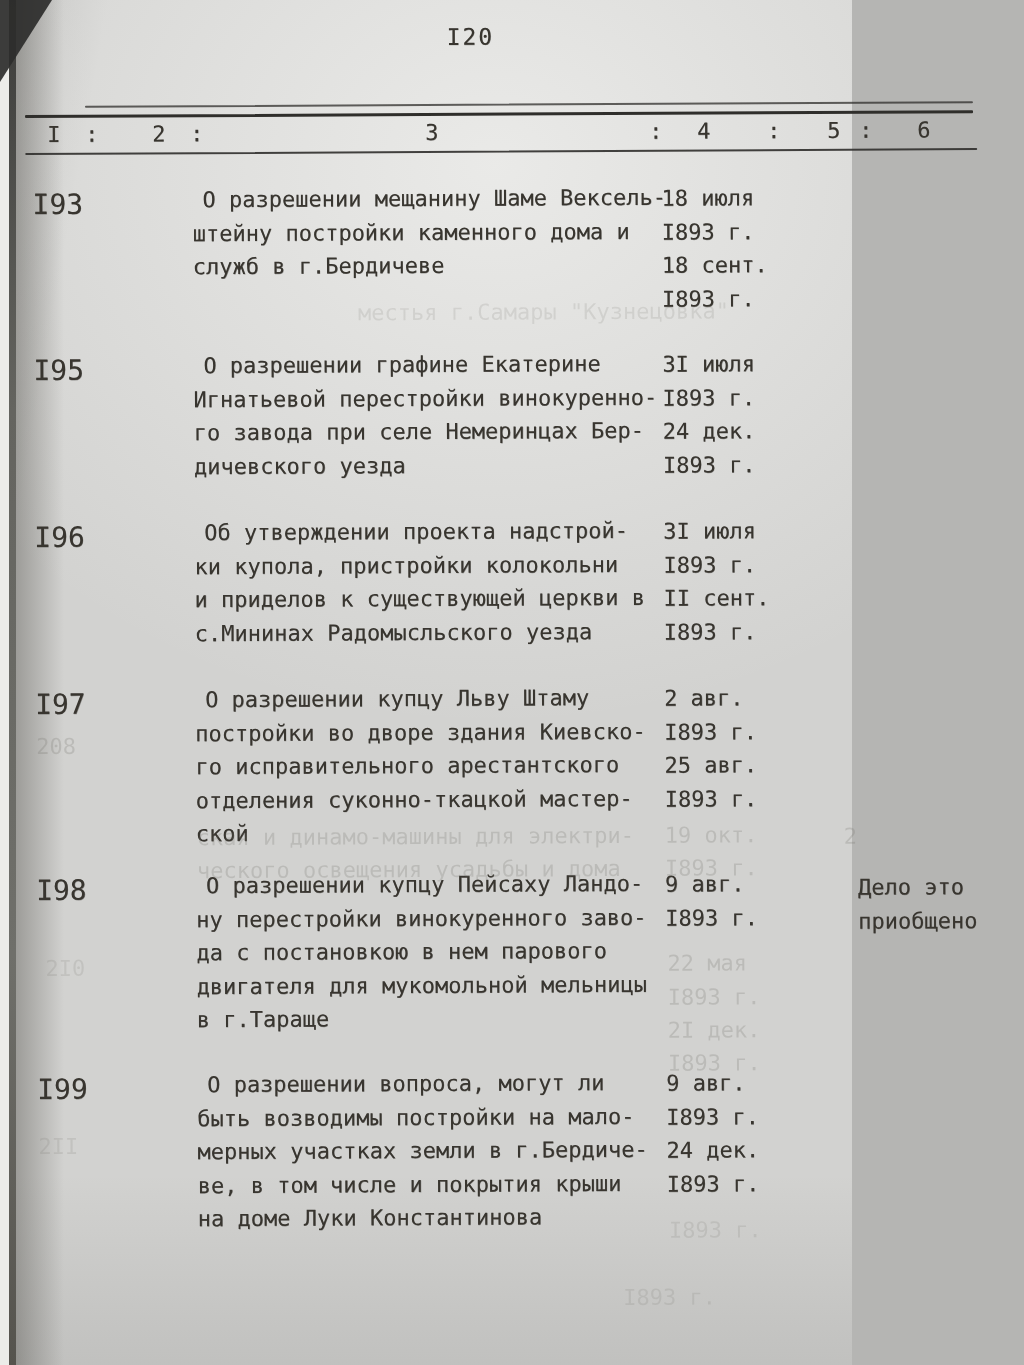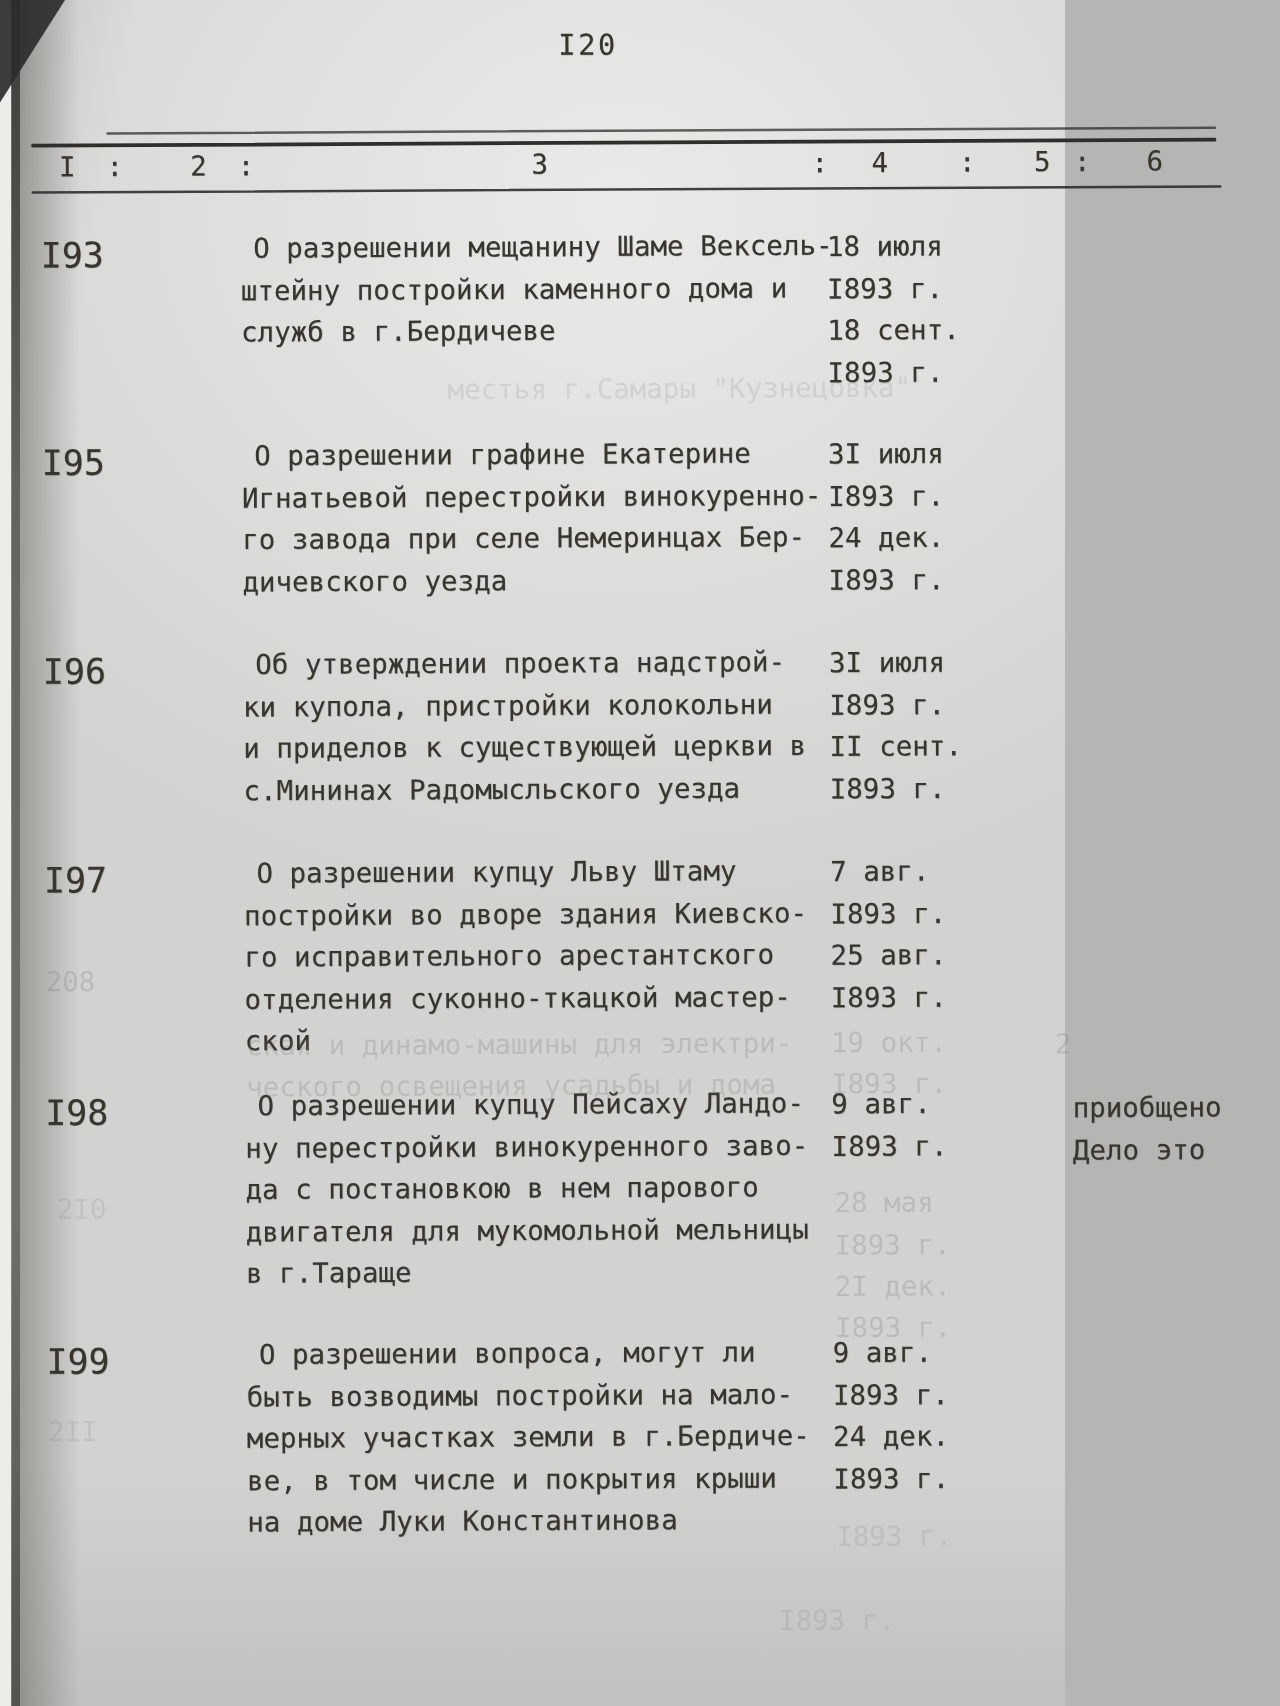--- a/index.html
+++ b/index.html
@@ -132,43 +132,43 @@
     <section class="entry" style="top:686px">
       <div class="no">I97</div>
       <div class="desc">
         <div class="line">О разрешении купцу Льву Штаму</div>
         <div class="line">постройки во дворе здания Киевско-</div>
         <div class="line">го исправительного арестантского</div>
         <div class="line">отделения суконно-ткацкой мастер-</div>
         <div class="line">ской</div>
       </div>
       <div class="dates">
-        <div class="line">7 авг.</div>
+        <div class="line">2 авг.</div>
         <div class="line">I893 г.</div>
         <div class="line">25 авг.</div>
         <div class="line">I893 г.</div>
       </div>
     </section>
 
     <section class="entry" style="top:872px">
       <div class="no">I98</div>
       <div class="desc">
         <div class="line">О разрешении купцу Пейсаху Ландо-</div>
         <div class="line">ну перестройки винокуренного заво-</div>
         <div class="line">да с постановкою в нем парового</div>
         <div class="line">двигателя для мукомольной мельницы</div>
         <div class="line">в г.Тараще</div>
       </div>
       <div class="dates">
         <div class="line">9 авг.</div>
         <div class="line">I893 г.</div>
       </div>
       <div class="note">
+        <div class="line">Дело это</div>
         <div class="line">приобщено</div>
-        <div class="line">Дело это</div>
       </div>
     </section>
 
     <section class="entry" style="top:1071px">
       <div class="no">I99</div>
       <div class="desc">
         <div class="line">О разрешении вопроса, могут ли</div>
         <div class="line">быть возводимы постройки на мало-</div>
         <div class="line">мерных участках земли в г.Бердиче-</div>
         <div class="line">ве, в том числе и покрытия крыши</div>
@@ -176,28 +176,28 @@
       </div>
       <div class="dates">
         <div class="line">9 авг.</div>
         <div class="line">I893 г.</div>
         <div class="line">24 дек.</div>
         <div class="line">I893 г.</div>
       </div>
     </section>
 
     <span class="bleed lighter" style="left:360px;top:296px">местья г.Самары "Кузнецовка"</span>
-    <span class="bleed" style="left:36px;top:768px">208</span>
+    <span class="bleed" style="left:36px;top:728px">208</span>
     <span class="bleed" style="left:196px;top:820px">ская и динамо-машины для электри-</span>
     <span class="bleed" style="left:664px;top:820px">19 окт.</span>
     <span class="bleed" style="left:196px;top:853px">ческого освещения усадьбы и дома</span>
     <span class="bleed" style="left:664px;top:853px">I893 г.</span>
     <span class="bleed" style="left:843px;top:822px">2</span>
     <span class="bleed lighter" style="left:44px;top:950px">2I0</span>
-    <span class="bleed" style="left:666px;top:948px">28 мая</span>
+    <span class="bleed" style="left:666px;top:948px">22 мая</span>
     <span class="bleed" style="left:666px;top:982px">I893 г.</span>
     <span class="bleed" style="left:666px;top:1015px">2I дек.</span>
     <span class="bleed" style="left:666px;top:1048px">I893 г.</span>
     <span class="bleed lighter" style="left:36px;top:1128px">2II</span>
     <span class="bleed lighter" style="left:666px;top:1215px">I893 г.</span>
     <span class="bleed lighter" style="left:620px;top:1282px">I893 г.</span>
 
   </div>
 </div>
 

